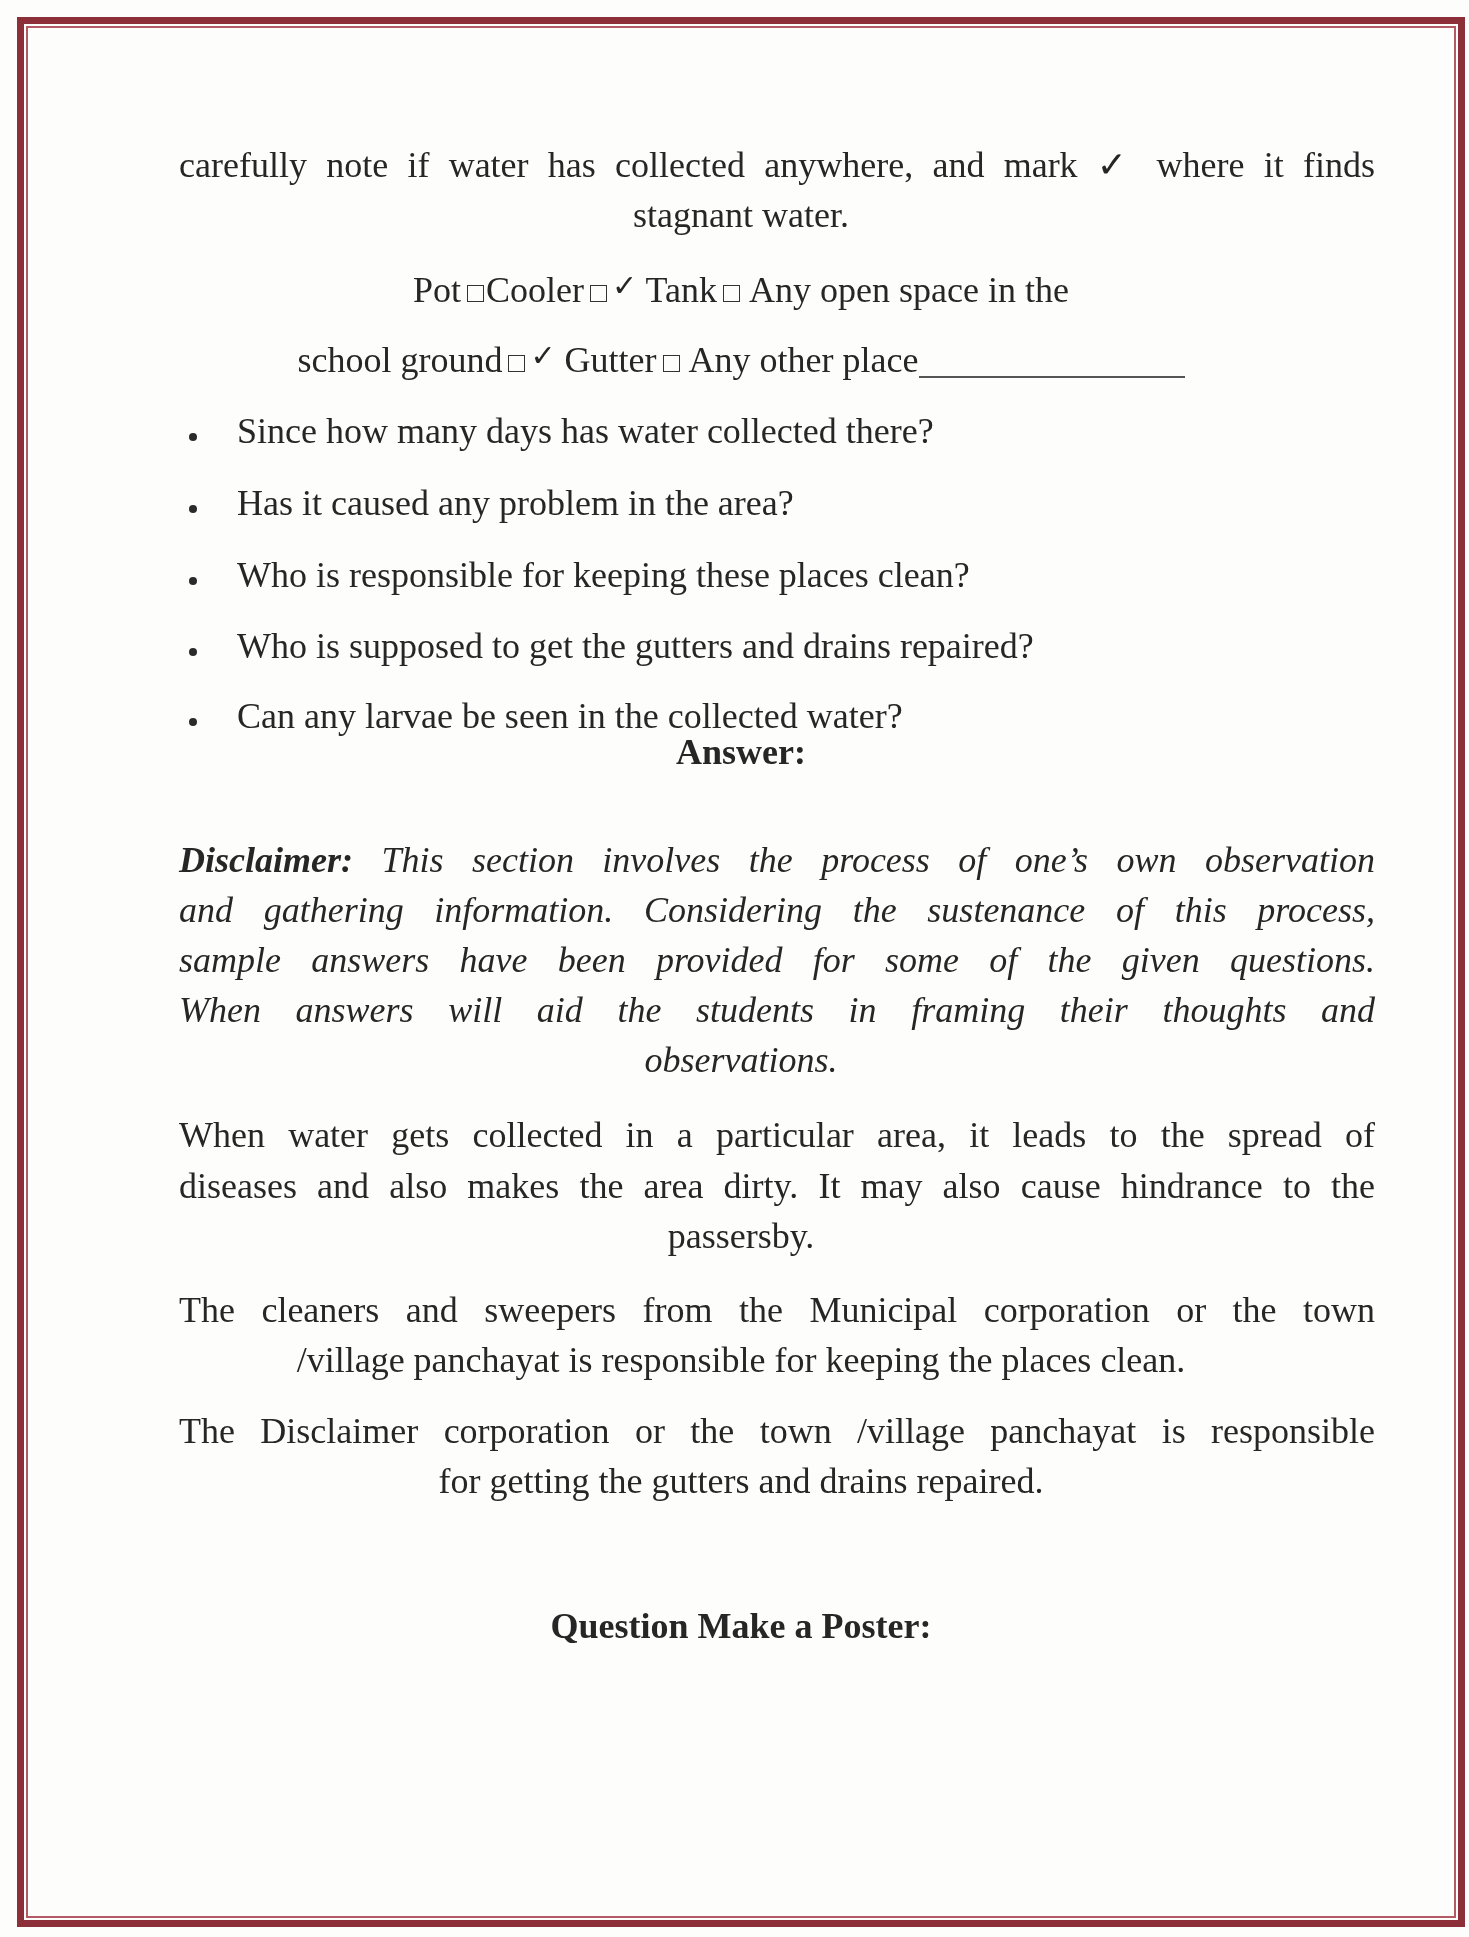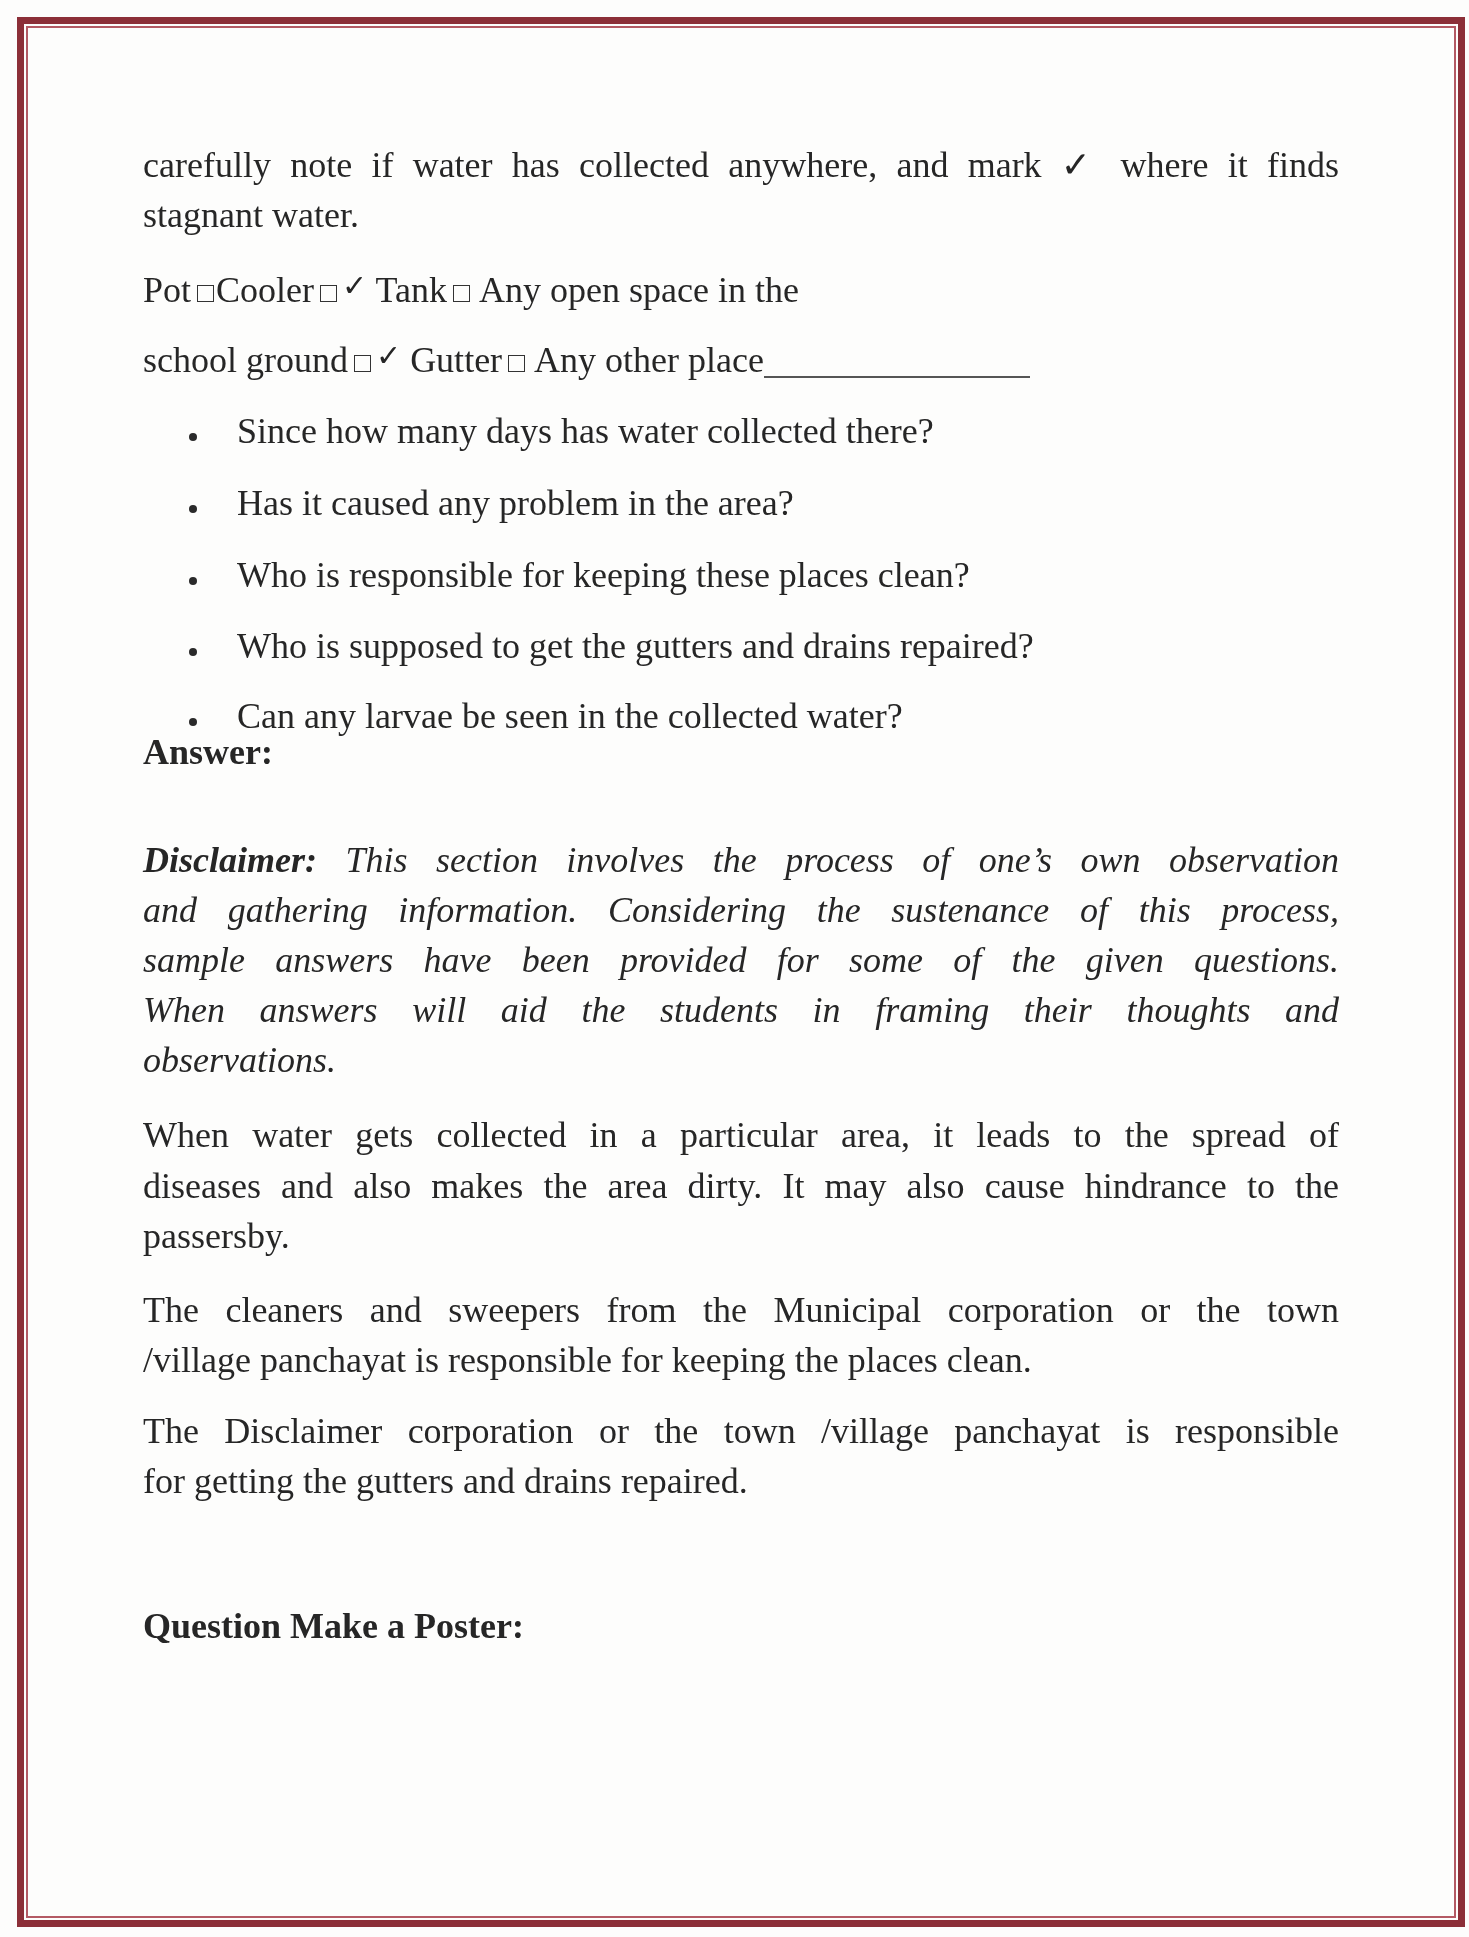--- a/index.html
+++ b/index.html
@@ -19,22 +19,23 @@
   .frame-inner {
     position: absolute; left: 26px; top: 26px;
     width: 1430px; height: 1892px;
     box-sizing: border-box;
     border: 2px solid #b45a64;
   }
   .line {
     position: absolute; left: 143px; width: 1196px;
     font-size: 36px; line-height: 50px; height: 50px;
     white-space: nowrap;
+    text-align: center;
   }
-  .just { text-align: justify; text-align-last: justify; white-space: normal; }
+  .just { text-align: justify; text-align-last: justify; white-space: normal; margin-left: 36px; }
   .ital { font-style: italic; }
   .bold { font-weight: bold; }
   .bullet-line { position: absolute; left: 143px; font-size: 36px; line-height: 50px; height: 50px; white-space: nowrap; }
   .bullet-dot {
     position: absolute; left: 46px; top: 27px;
     width: 8px; height: 8px; border-radius: 50%; background: #2a2a2a;
   }
   .bullet-text { position: absolute; left: 94px; top: 0; }
   .cb {
     display: inline-block; width: 17px; height: 17px;

